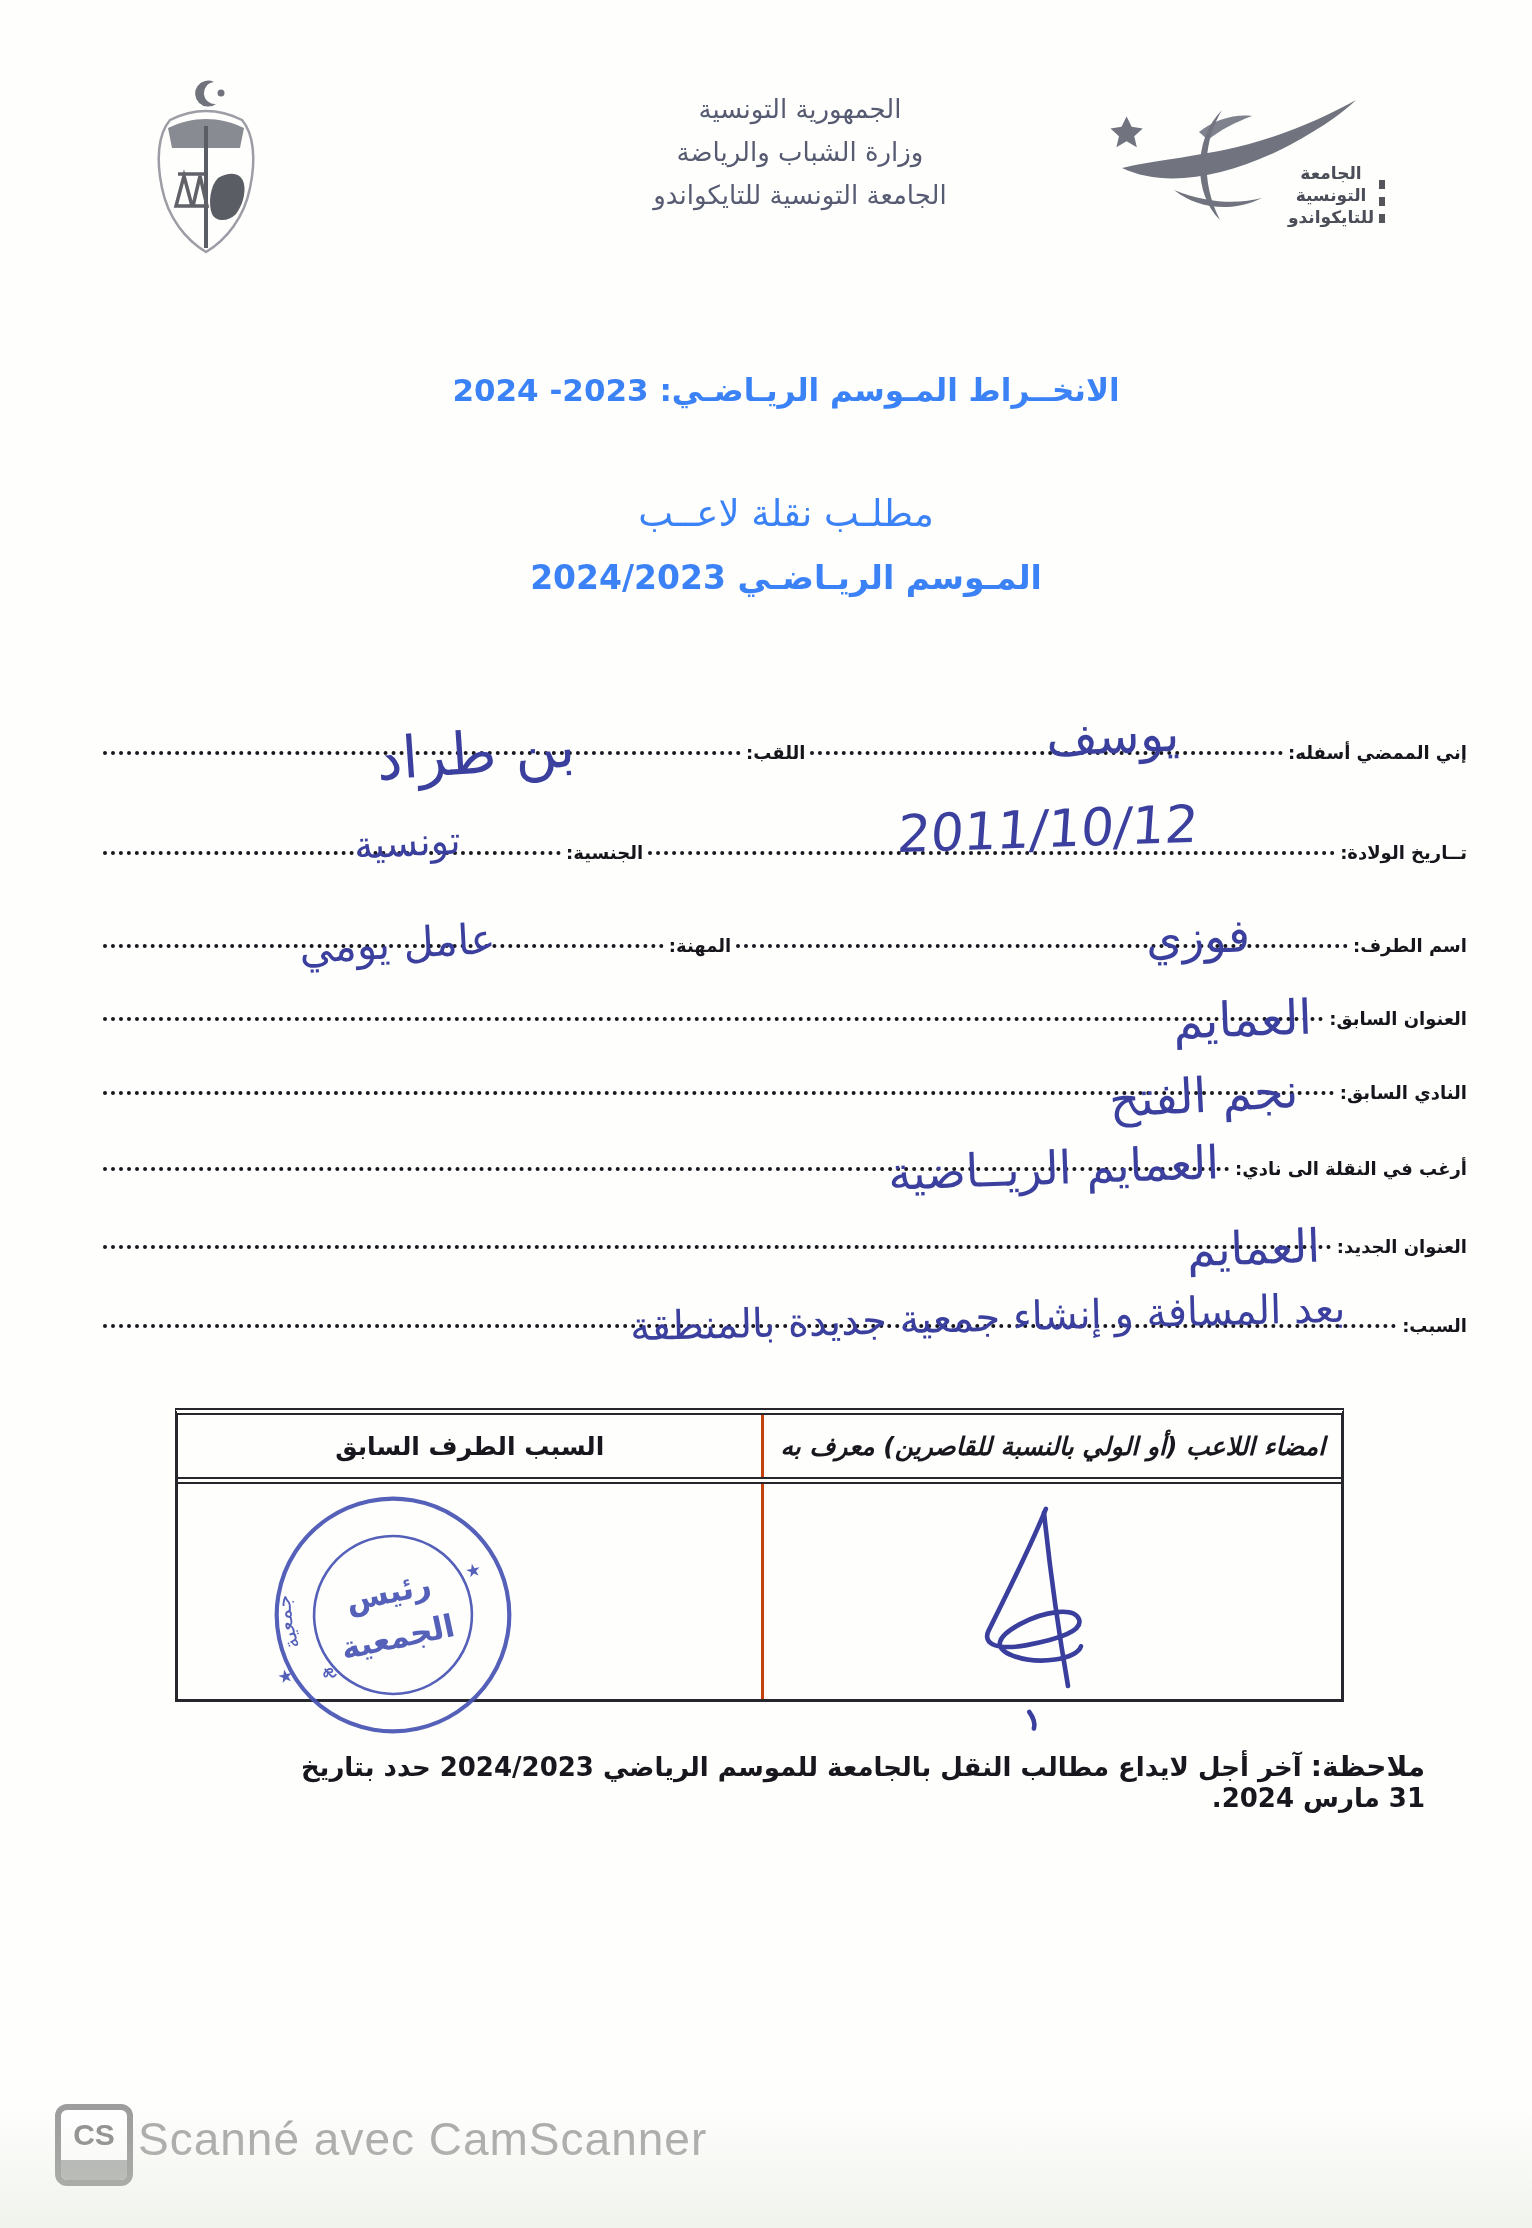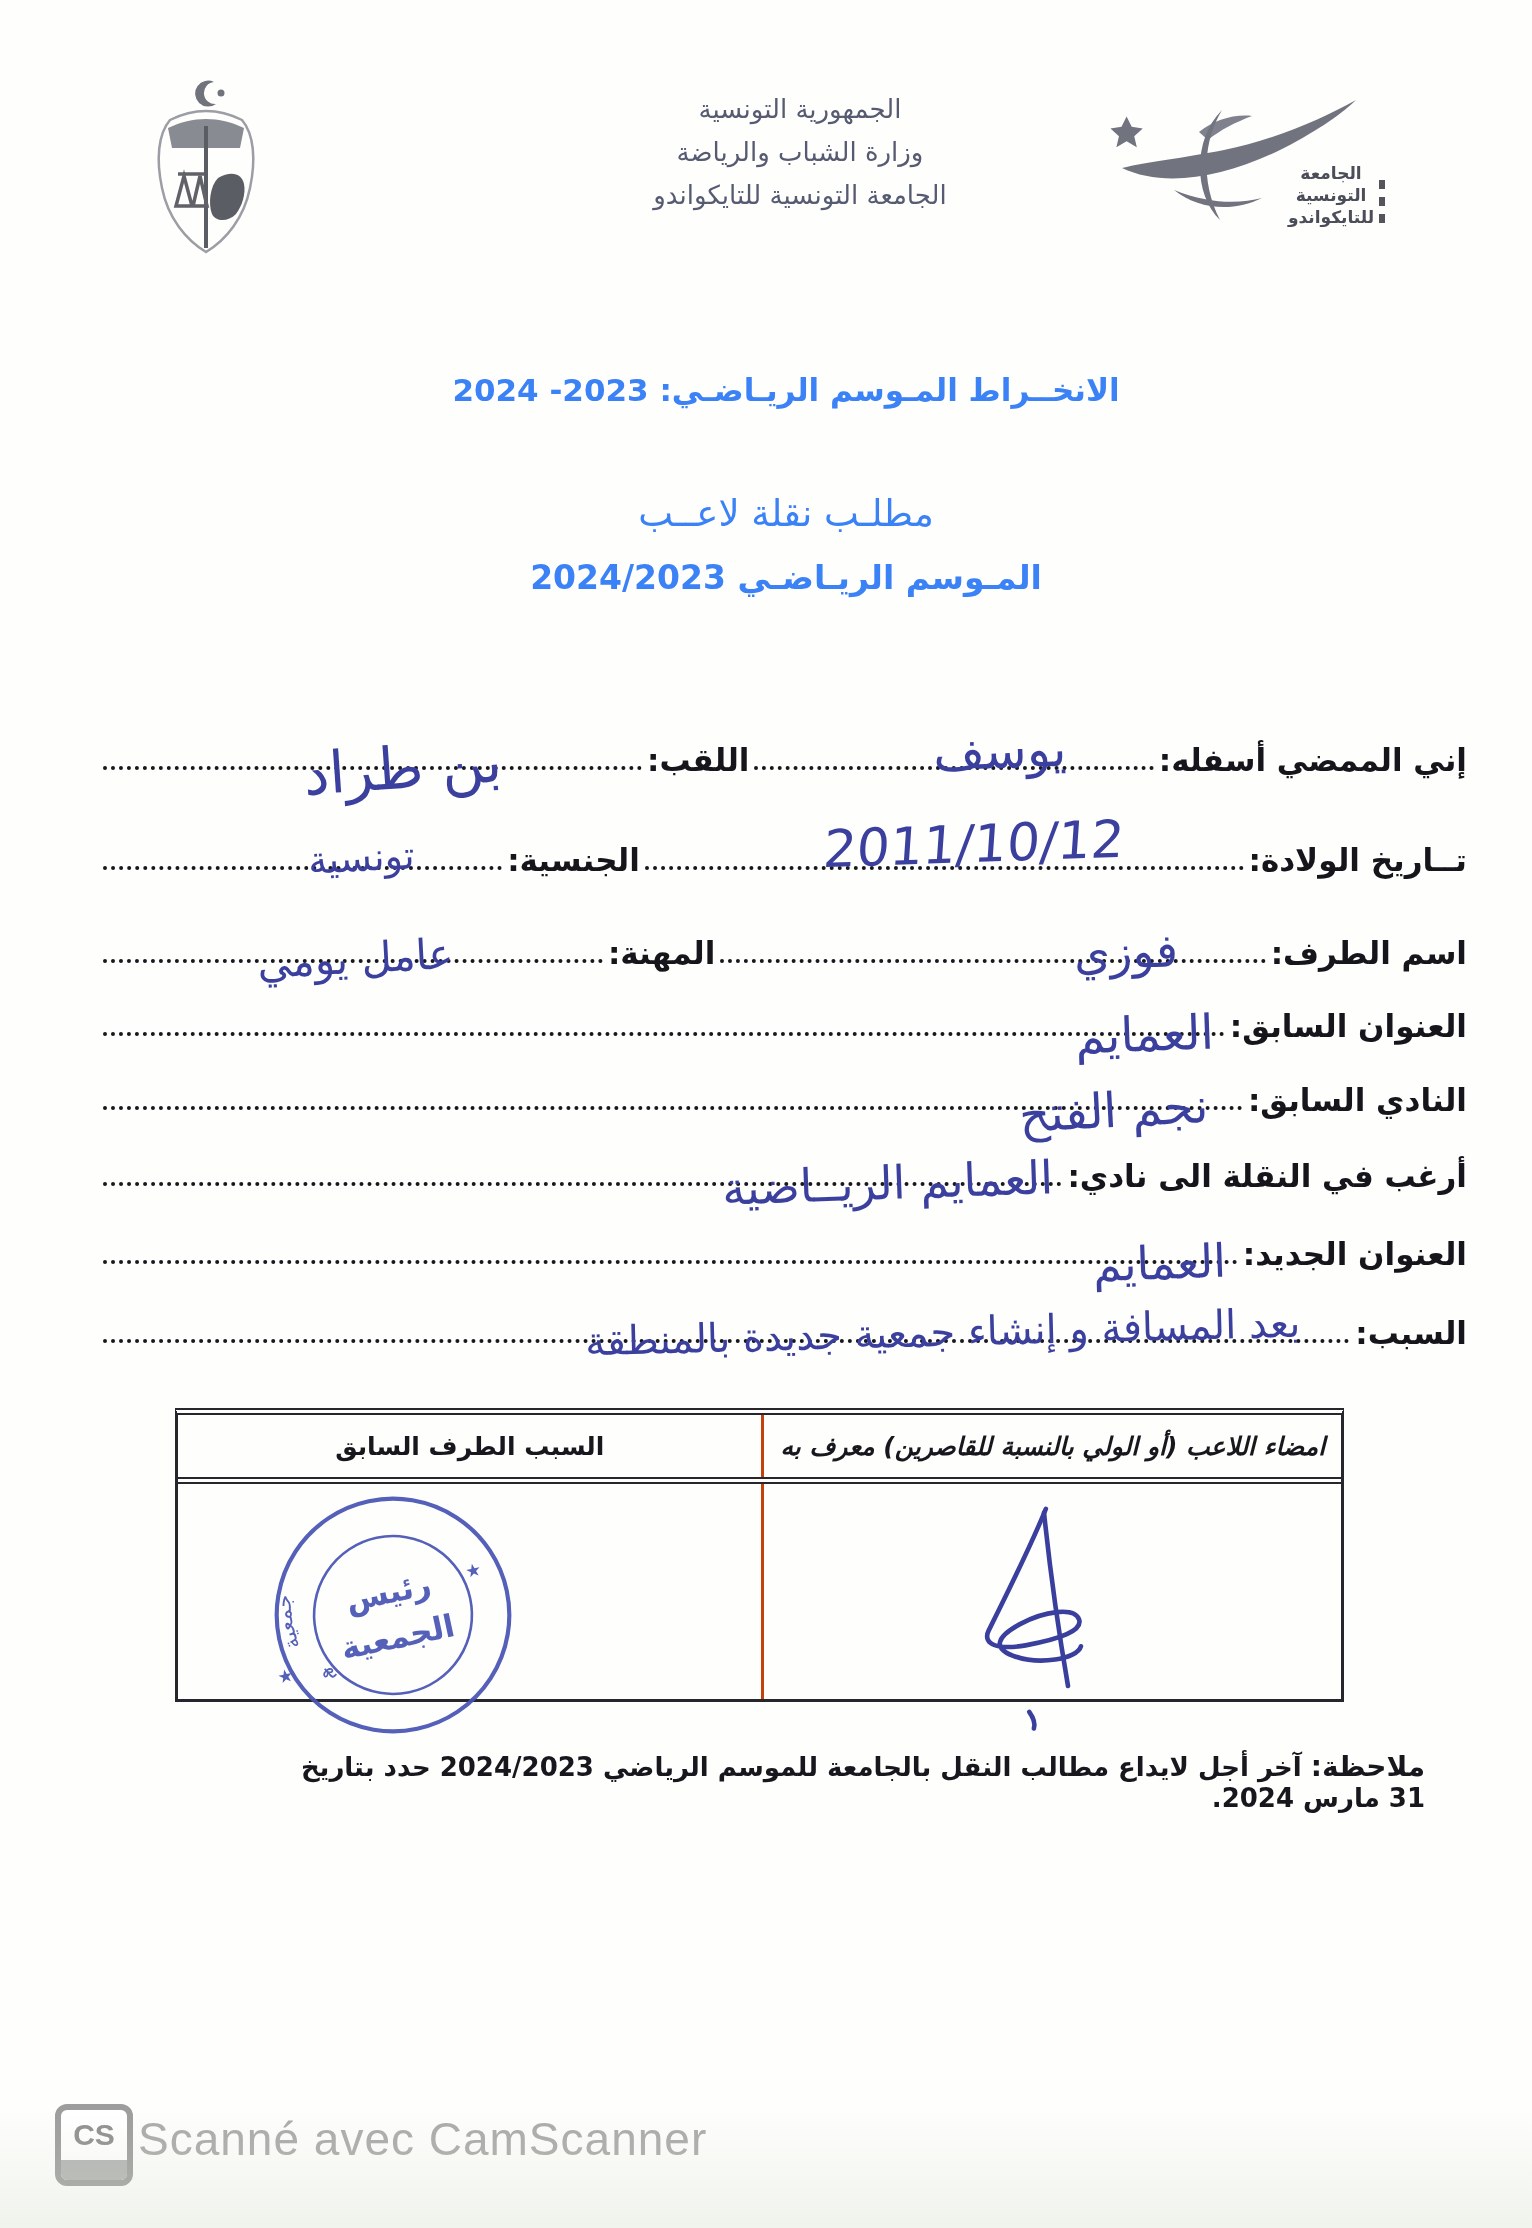--- a/index.html
+++ b/index.html
@@ -41,21 +41,21 @@
   .title-block{position:absolute;left:0;width:100%;direction:rtl;text-align:center;color:#3b82f6;}
   .t1{top:372px;font-size:31px;font-weight:bold;}
   .t2{top:492px;font-size:37px;font-weight:normal;}
   .t3{top:558px;font-size:33px;font-weight:bold;}
 
   
   .form-row{
     position:absolute;right:105px;left:98px;
     display:flex;direction:rtl;align-items:flex-end;
   }
-  .lbl{font-size:31px;font-weight:bold;white-space:nowrap;color:#15151b;padding-bottom:0px;}
+  .lbl{font-size:18px;font-weight:bold;white-space:nowrap;color:#15151b;padding-bottom:0px;}
   .leader{flex:1;position:relative;border-bottom:4px dotted #17171d;height:8px;margin:0 5px 8px 5px;}
   .hand{
     position:absolute;white-space:nowrap;color:#3b3f9d;
     font-weight:500;pointer-events:none;
   }
   .v-name     {font-size:50px;right:22%;bottom:-14px;transform:rotate(-2deg);}
   .v-lastname {font-size:58px;right:26%;bottom:-36px;letter-spacing:8px;transform:rotate(-4deg);}
   .v-dob      {font-size:52px;right:20%;bottom:-8px;direction:ltr;transform:skewX(-6deg) rotate(-2deg);}
   .v-nat      {font-size:38px;right:22%;bottom:-14px;transform:rotate(-3deg);}
   .v-father   {font-size:46px;right:16%;bottom:-20px;transform:rotate(-2deg);}

